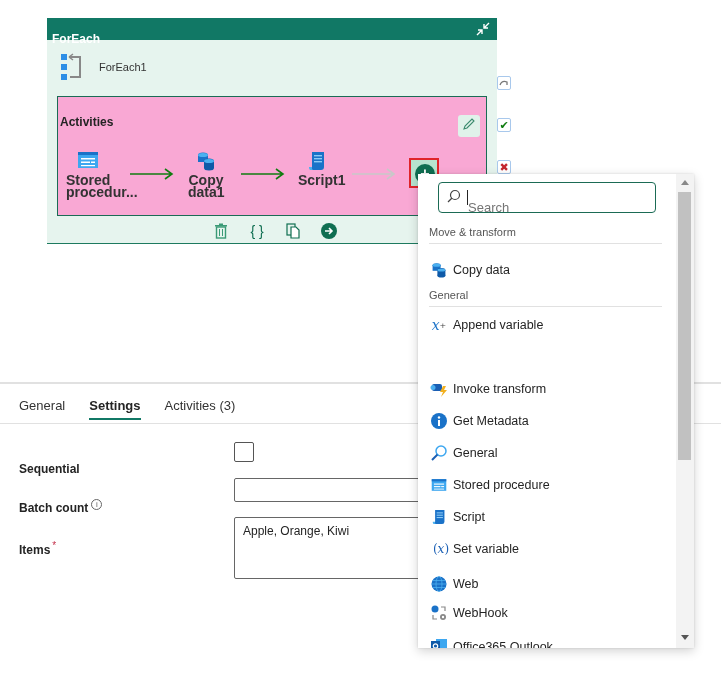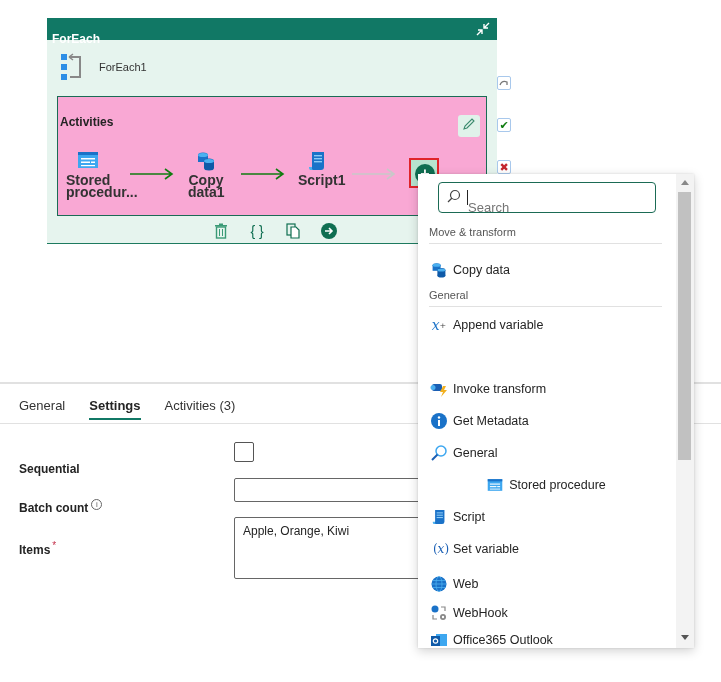--- a/index.html
+++ b/index.html
@@ -270,21 +270,21 @@
   </div>
   <div class="menu-item" style="top:265px;">
     <span class="mi-icon">
       <svg width="16" height="16" viewBox="0 0 16 16">
           <circle cx="10" cy="6" r="5" stroke="#3da7f0" stroke-width="1.5" fill="none"></circle>
           <path d="M6.5 9.5 L1 15" stroke="#1a5fb4" stroke-width="2"></path>
         </svg>
     </span>
     <span>General</span>
   </div>
-  <div class="menu-item" style="top:297px;justify-content:center;">
+  <div class="menu-item" style="top:297px;">
     <span class="mi-icon">
       <svg width="16" height="14" viewBox="0 0 22 18">
           <rect x="1" y="1" width="20" height="16" fill="#3da7f0"></rect>
           <rect x="1" y="1" width="20" height="3" fill="#1a72c8"></rect>
           <rect x="4" y="7" width="14" height="1.5" fill="#fff"></rect>
           <rect x="4" y="10.5" width="9" height="1.5" fill="#fff"></rect>
           <rect x="14" y="10.5" width="4" height="1.5" fill="#fff"></rect>
           <rect x="4" y="14" width="14" height="1.2" fill="#fff"></rect>
         </svg>
     </span>
@@ -321,21 +321,21 @@
       <svg width="16" height="16" viewBox="0 0 16 16">
           <circle cx="4" cy="4" r="3.5" fill="#1a72c8"></circle>
           <path d="M10 2 L14 2 L14 6" stroke="#888" stroke-width="1.2" fill="none"></path>
           <path d="M2 10 L2 14 L6 14" stroke="#888" stroke-width="1.2" fill="none"></path>
           <circle cx="12" cy="12" r="3" fill="#888"></circle>
           <circle cx="12" cy="12" r="1.2" fill="#fff"></circle>
         </svg>
     </span>
     <span>WebHook</span>
   </div>
-  <div class="menu-item" style="top:452px;">
+  <div class="menu-item" style="top:452px;align-items:flex-end;">
     <span class="mi-icon">
       <svg width="16" height="16" viewBox="0 0 16 16">
           <rect x="5" y="2" width="11" height="12" fill="#3da7f0"></rect>
           <rect x="0" y="4" width="9" height="10" fill="#0f5aa8"></rect>
           <circle cx="4.5" cy="9" r="2.2" stroke="#fff" stroke-width="1.2" fill="none"></circle>
         </svg>
     </span>
     <span>Office365 Outlook</span>
   </div>
 

